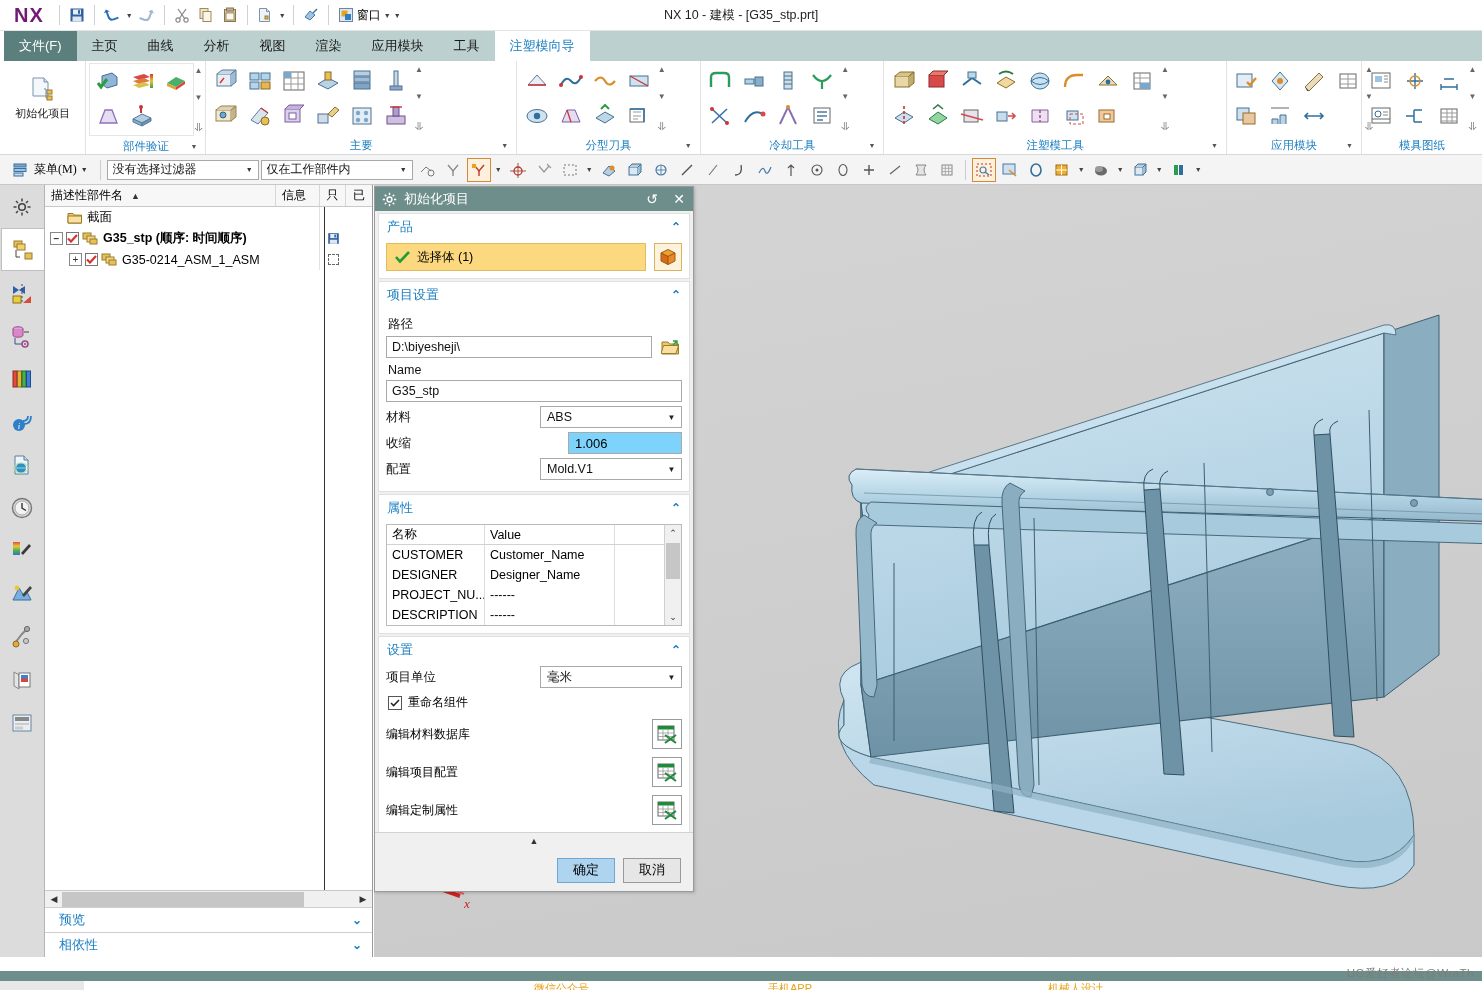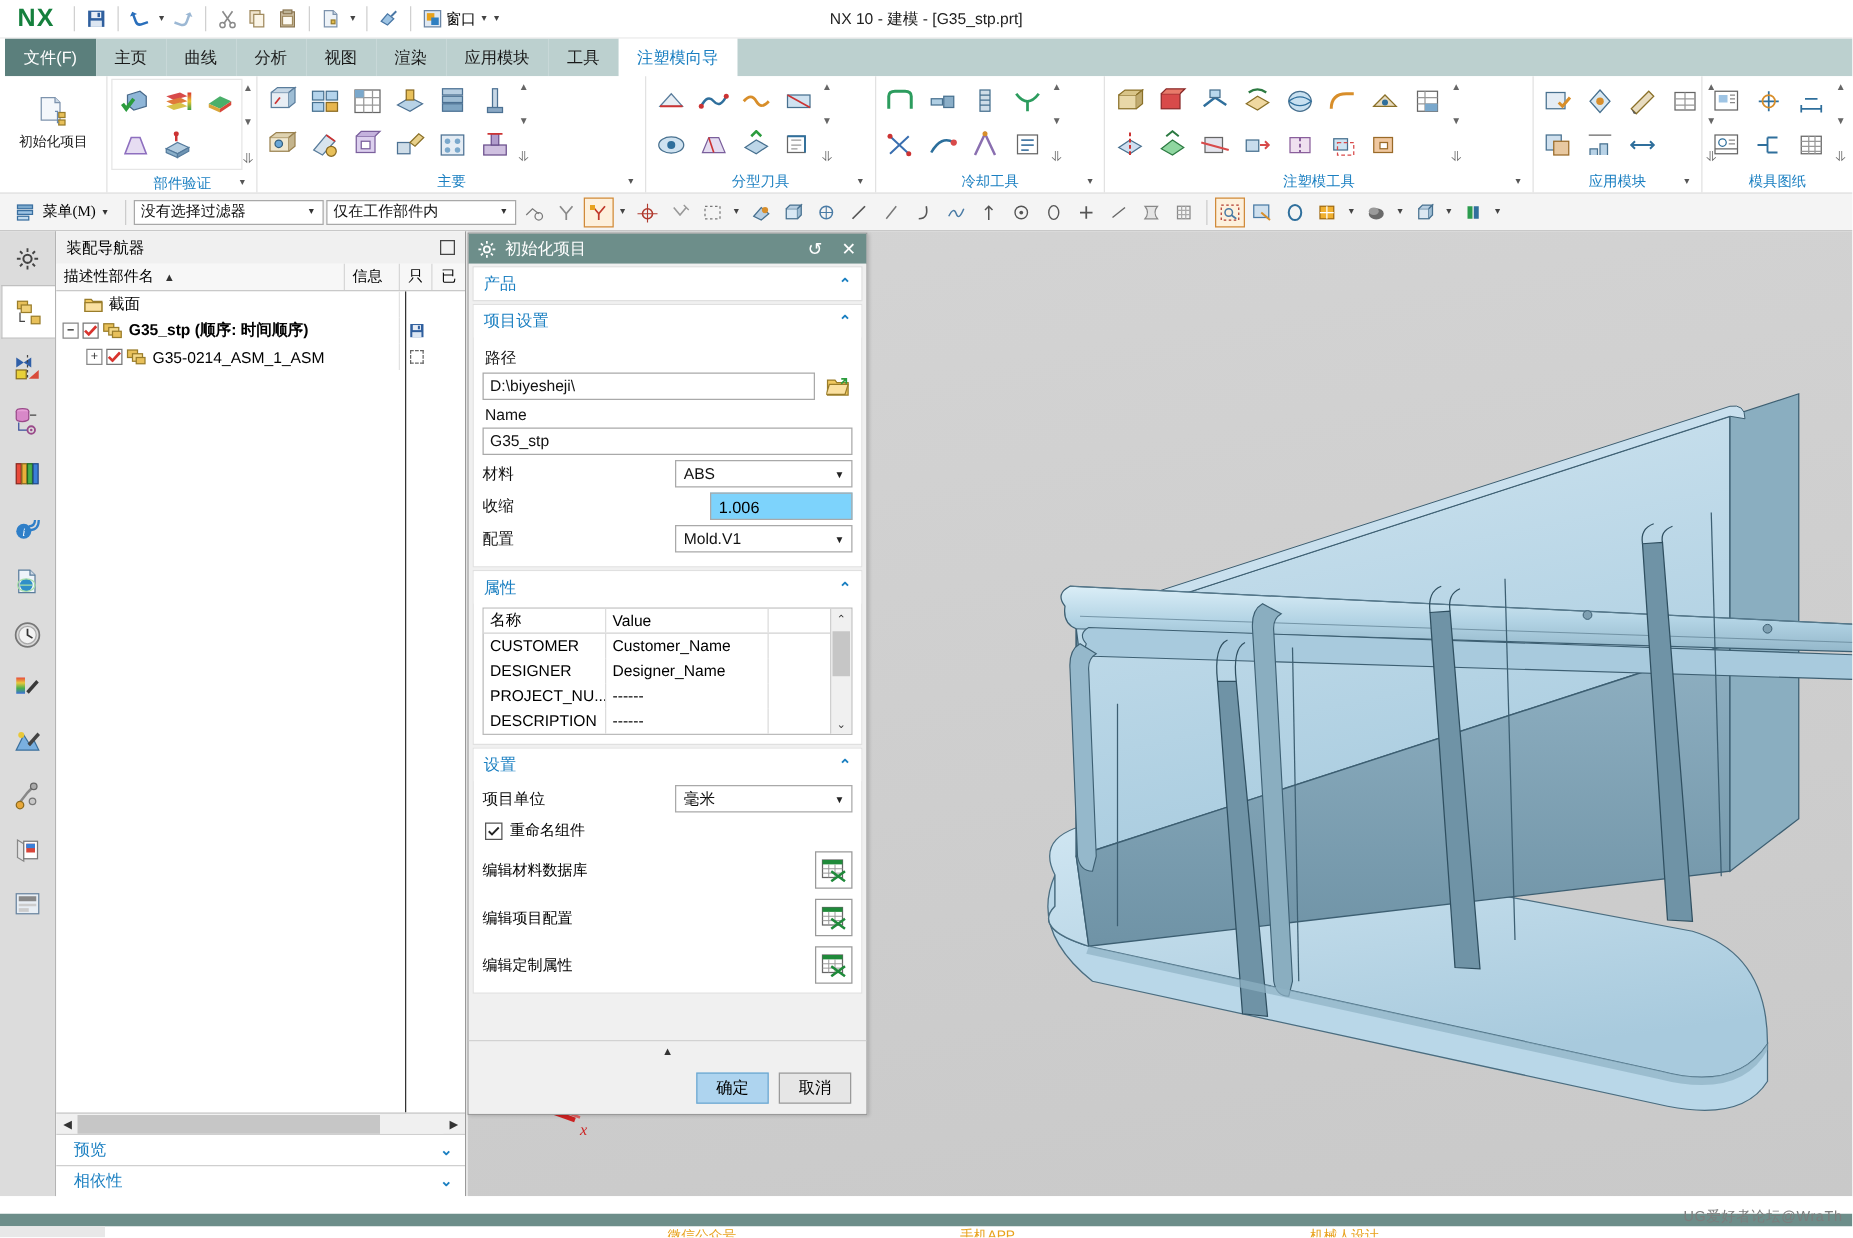--- a/index.html
+++ b/index.html
@@ -13,21 +13,21 @@
   }
   #app { position: relative; width: 1482px; height: 990px; }
 
   
   .titlebar {
     position: absolute; left: 0; top: 0; width: 1482px; height: 31px;
     background: #ffffff; border-bottom: 1px solid #e4e4e4;
     display: flex; align-items: center;
   }
   .nx-logo {
-    font-size: 20px; font-weight: bold; color: #15803d;
+    font-size: 20px; font-weight: bold; color: #701a75;
     letter-spacing: 1px; padding: 0 10px 0 14px;
     font-family: "Liberation Sans", sans-serif;
   }
   .qat-sep { width: 1px; height: 20px; background: #d0d0d0; margin: 0 5px; }
   .qat-btn {
     width: 24px; height: 24px; display: flex; align-items: center;
     justify-content: center; cursor: pointer;
   }
   .qat-caret {
     width: 11px; height: 24px; display: flex; align-items: center;
@@ -1267,24 +1267,20 @@
       <svg width="24" height="24" viewBox="0 0 24 24">
           <rect x="3" y="4" width="18" height="16" fill="#e8eef4" stroke="#6a85a0"></rect>
           <rect x="5" y="6" width="14" height="4" fill="#888"></rect>
           <rect x="5" y="12" width="14" height="2" fill="#ccc"></rect>
           <rect x="5" y="15.5" width="8" height="3" fill="#ccc"></rect>
         </svg>
     </div>
   </div>
 
   <div class="navpanel">
-    <div class="nav-title">
-      <span>装配导航器</span>
-      <span class="pin-box"></span>
-    </div>
     <div class="tree-head">
       <div class="th c0">
         <span>描述性部件名</span>
         <span style="font-size:9px;color:#333;">▲</span>
       </div>
       <div class="th c1">信息</div>
       <div class="th c2">只</div>
       <div class="th c3">已</div>
     </div>
     <div class="tree-body">
@@ -1470,20 +1466,37 @@
       <span class="tb">↺</span>
       <span class="tb">✕</span>
     </div>
 
     <div class="dlg-scroll">
 
       <div class="sect">
         <div class="sect-hd">
           <span>产品</span>
           <span class="chev">⌃</span>
+        </div>
+        <div class="sect-bd">
+          <div class="sel-row">
+            <div class="sel-band">
+              <svg width="15" height="13" viewBox="0 0 15 13">
+                  <path d="M1 6 L5 10.5 L14 1" stroke="#1f9c3a" stroke-width="2.6" fill="none"></path>
+                </svg>
+              <span>选择体 (1)</span>
+            </div>
+            <div class="sel-cube">
+              <svg width="20" height="20" viewBox="0 0 20 20">
+                  <path d="M3 6 L10 2.5 L17 6 L10 9.5 Z" fill="#f0a030" stroke="#a05a10"></path>
+                  <path d="M3 6 L3 14 L10 17.5 L10 9.5 Z" fill="#d86a18" stroke="#a05a10"></path>
+                  <path d="M10 9.5 L17 6 L17 14 L10 17.5 Z" fill="#e88a28" stroke="#a05a10"></path>
+                </svg>
+            </div>
+          </div>
         </div>
       </div>
 
       <div class="sect">
         <div class="sect-hd">
           <span>项目设置</span>
           <span class="chev">⌃</span>
         </div>
         <div class="sect-bd">
           <div class="flabel">路径</div>

